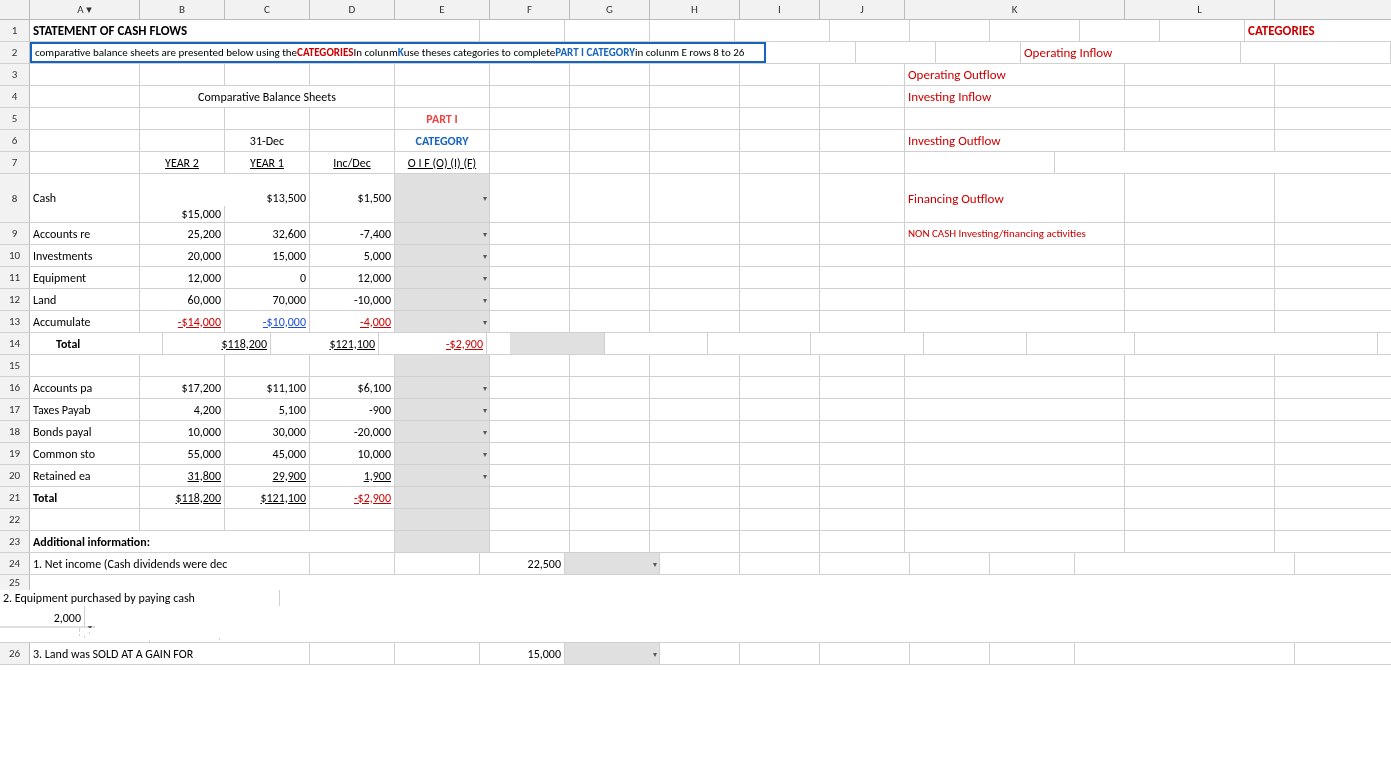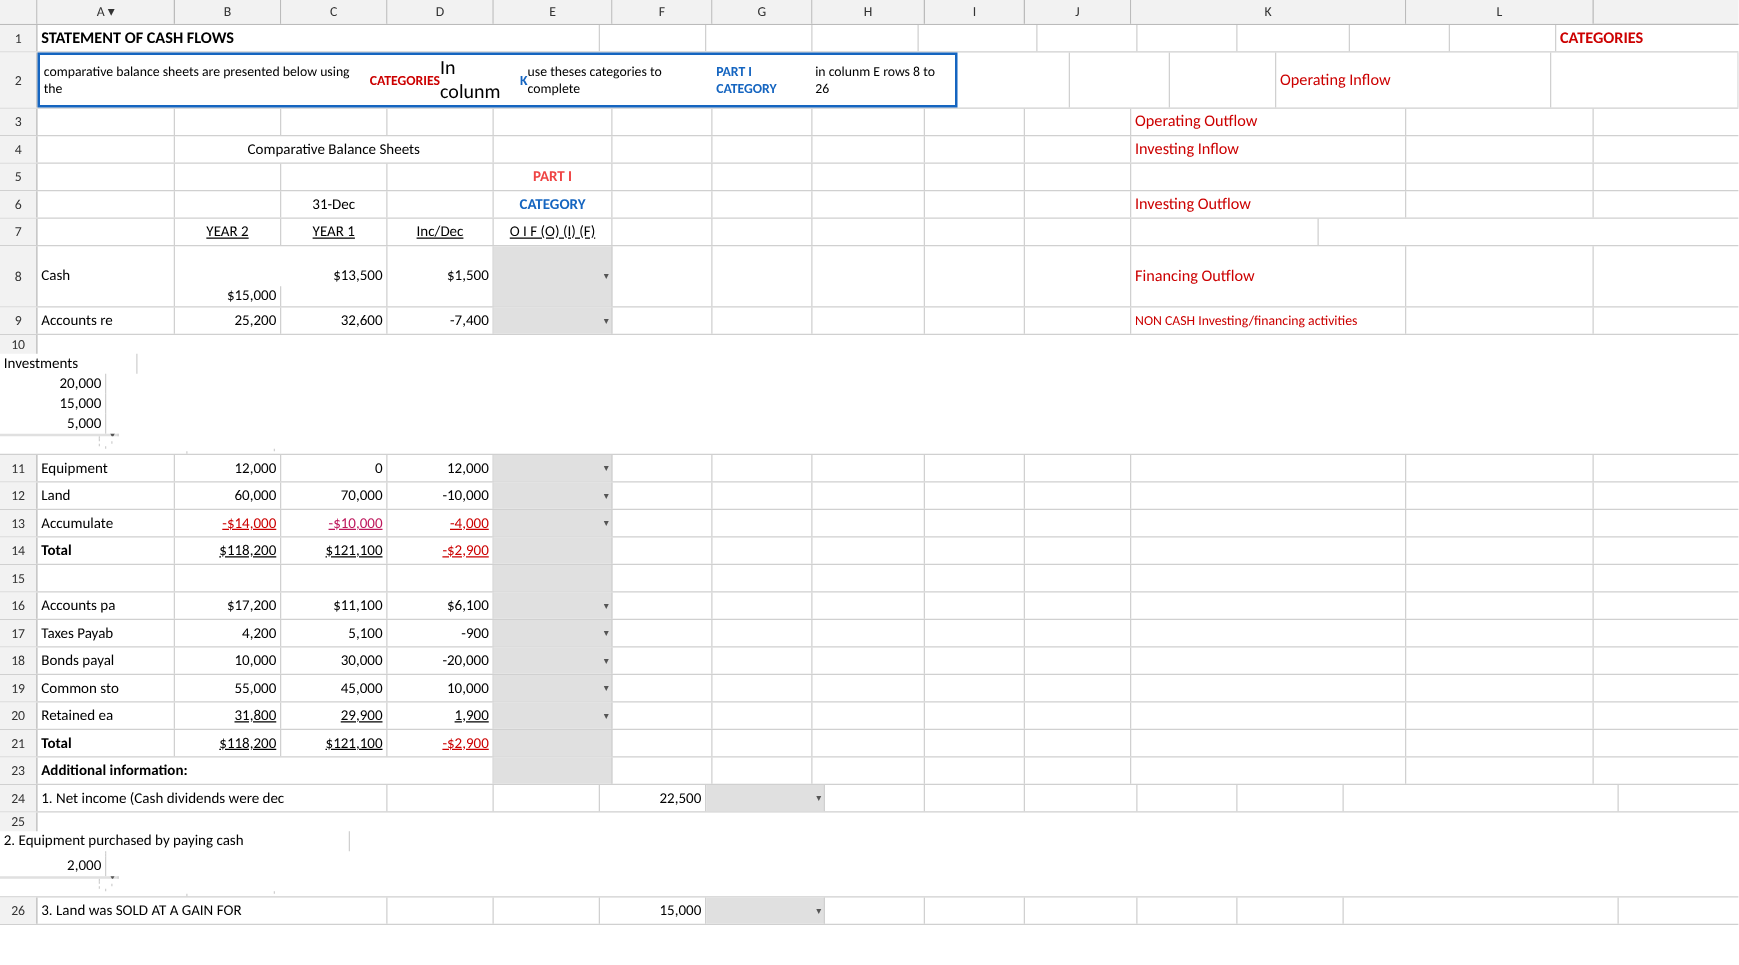--- a/index.html
+++ b/index.html
@@ -85,21 +85,21 @@
       <div class="cell" style="width:85px;"></div>
       <div class="cell col-k categories-header">CATEGORIES</div>
 
     </div>
 
     <div class="row" style="min-height:22px;">
       <div class="cell row-num">2</div>
       <div style="display:flex; align-items:center; border:2px solid #1565c0; overflow:hidden; width:880px; padding: 1px 3px;">
         <span style="font-size:11px;">comparative balance sheets are presented below using the </span>
         <span style="color:#cc0000; font-weight:bold; font-size:11px;">CATEGORIES</span>
-        <span style="font-size:16px;"> In colunm </span>
+        <span style="font-size:11px;"> In colunm </span>
         <span style="color:#1565c0; font-weight:bold; font-size:11px;">K</span>
         <span style="font-size:11px;"> use theses categories to complete </span>
         <span style="color:#1565c0; font-weight:bold; font-size:11px;">PART I CATEGORY</span>
         <span style="font-size:11px;"> in colunm E rows 8 to 26</span>
       </div>
       <div class="cell" style="width:90px;"></div>
       <div class="cell" style="width:80px;"></div>
       <div class="cell" style="width:85px;"></div>
       <div class="cell col-k category-item">Operating Inflow</div>
       <div class="cell col-l"></div>
@@ -211,21 +211,21 @@
       </div>
       <div class="cell col-f"></div>
       <div class="cell col-g"></div>
       <div class="cell col-h"></div>
       <div class="cell col-i"></div>
       <div class="cell col-j"></div>
       <div class="cell col-k category-item" style="font-size:11px;">NON CASH Investing/financing activities</div>
       <div class="cell col-l"></div>
     </div>
 
-    <div class="row" style="min-height:22px;flex-direction:column;">
+    <div class="row" style="min-height:22px;">
       <div class="cell row-num">10</div>
       <div class="cell col-a">Investments</div>
       <div class="cell col-b text-right" style="justify-content:flex-end;">20,000</div>
       <div class="cell col-c text-right" style="justify-content:flex-end;">15,000</div>
       <div class="cell col-d text-right" style="justify-content:flex-end;">5,000</div>
       <div class="cell col-e dropdown-cell" style="background:#e0e0e0; position:relative;">
         <span class="dropdown-arrow">▾</span>
       </div>
       <div class="cell col-f"></div>
       <div class="cell col-g"></div>
@@ -269,35 +269,35 @@
       <div class="cell col-i"></div>
       <div class="cell col-j"></div>
       <div class="cell col-k"></div>
       <div class="cell col-l"></div>
     </div>
 
     <div class="row" style="min-height:22px;">
       <div class="cell row-num">13</div>
       <div class="cell col-a">Accumulate</div>
       <div class="cell col-b text-right text-red" style="justify-content:flex-end; color:#cc0000; text-decoration:underline;">-$14,000</div>
-      <div class="cell col-c text-right text-red" style="justify-content:flex-end; color:#be185d; text-decoration:underline;">-$10,000</div>
+      <div class="cell col-c text-right text-red" style="justify-content:flex-end; color:#1d4ed8; text-decoration:underline;">-$10,000</div>
       <div class="cell col-d text-right text-red" style="justify-content:flex-end; color:#cc0000; text-decoration:underline;">-4,000</div>
       <div class="cell col-e dropdown-cell" style="background:#e0e0e0; position:relative;">
         <span class="dropdown-arrow">▾</span>
       </div>
       <div class="cell col-f"></div>
       <div class="cell col-g"></div>
       <div class="cell col-h"></div>
       <div class="cell col-i"></div>
       <div class="cell col-j"></div>
       <div class="cell col-k"></div>
       <div class="cell col-l"></div>
     </div>
 
-    <div class="row" style="min-height:22px;">
+    <div class="row" style="min-height:22px;gap:23px;">
       <div class="cell row-num">14</div>
       <div class="cell col-a text-bold" style="font-weight:bold;">Total</div>
       <div class="cell col-b text-right" style="justify-content:flex-end; text-decoration:underline;">$118,200</div>
       <div class="cell col-c text-right" style="justify-content:flex-end; text-decoration:underline;">$121,100</div>
       <div class="cell col-d text-right text-red" style="justify-content:flex-end; color:#cc0000; text-decoration:underline;">-$2,900</div>
       <div class="cell col-e" style="background:#e0e0e0;"></div>
       <div class="cell col-f"></div>
       <div class="cell col-g"></div>
       <div class="cell col-h"></div>
       <div class="cell col-i"></div>
@@ -421,20 +421,35 @@
       <div class="cell col-e" style="background:#e0e0e0;"></div>
       <div class="cell col-f"></div>
       <div class="cell col-g"></div>
       <div class="cell col-h"></div>
       <div class="cell col-i"></div>
       <div class="cell col-j"></div>
       <div class="cell col-k"></div>
       <div class="cell col-l"></div>
     </div>
 
+    <div class="row" style="min-height:22px;">
+      <div class="cell row-num">22</div>
+      <div class="cell col-a"></div>
+      <div class="cell col-b"></div>
+      <div class="cell col-c"></div>
+      <div class="cell col-d"></div>
+      <div class="cell col-e" style="background:#e0e0e0;"></div>
+      <div class="cell col-f"></div>
+      <div class="cell col-g"></div>
+      <div class="cell col-h"></div>
+      <div class="cell col-i"></div>
+      <div class="cell col-j"></div>
+      <div class="cell col-k"></div>
+      <div class="cell col-l"></div>
+    </div>
 
     <div class="row" style="min-height:22px;">
       <div class="cell row-num">23</div>
       <div class="cell text-bold" style="width:365px; font-weight:bold;">Additional information:</div>
       <div class="cell col-e" style="background:#e0e0e0;"></div>
       <div class="cell col-f"></div>
       <div class="cell col-g"></div>
       <div class="cell col-h"></div>
       <div class="cell col-i"></div>
       <div class="cell col-j"></div>

